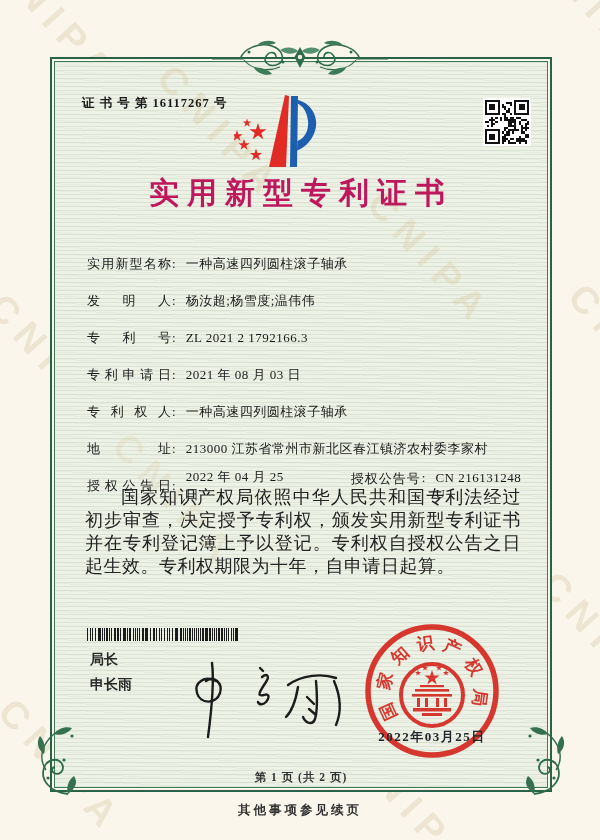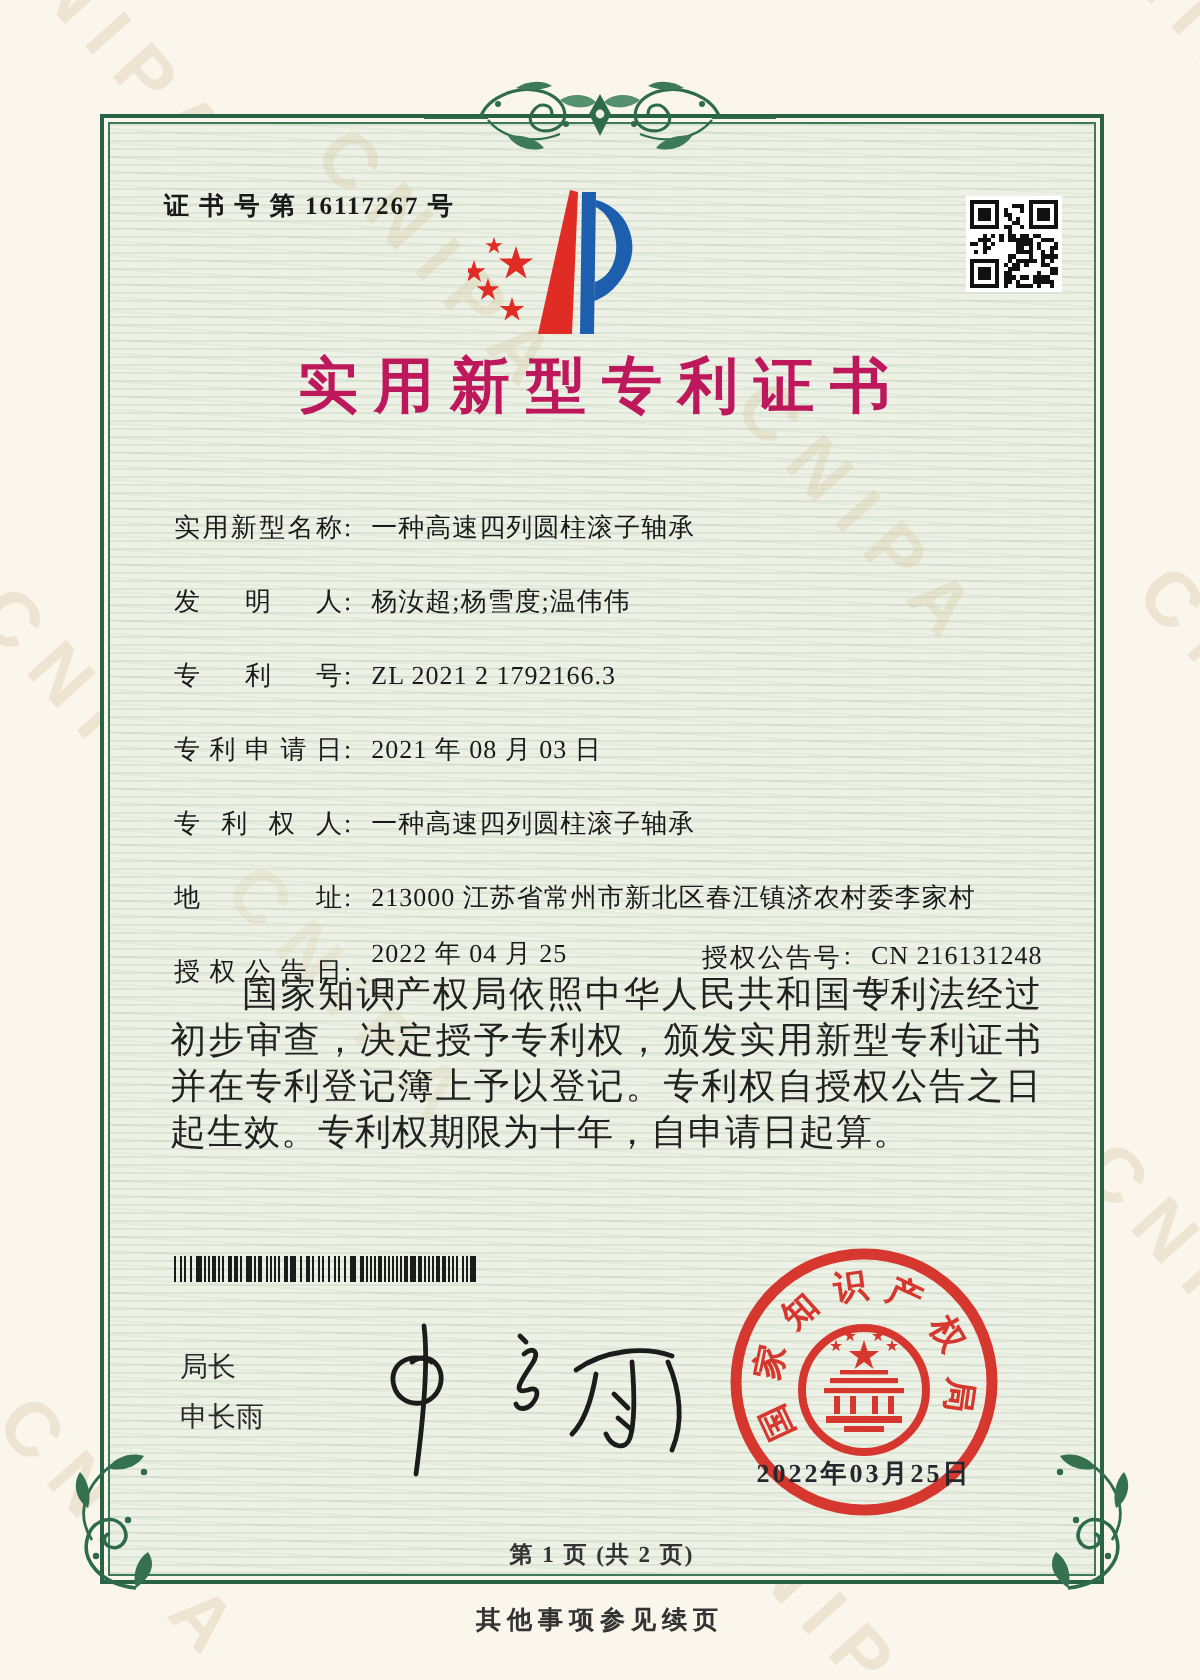--- a/index.html
+++ b/index.html
@@ -67,22 +67,22 @@
   .grant-group{ display:flex; margin-left:58px; }
   .grant-group .flabel{ width:auto; letter-spacing:1px; }
   .statements{
     position:absolute; left:33px; right:29px; top:427px;
     font-size:18px; font-weight:500; line-height:23px; letter-spacing:.5px;
     text-align:justify; color:#222;
   }
   .statements p{ text-indent:2em; }
   .barcode{ position:absolute; left:35px; top:569px; width:152px; height:13px; }
   .official{
-    position:absolute; left:38px; top:612px;
-    font-family:var(--sans); font-size:14px; font-weight:400;
+    position:absolute; left:38px; top:588px;
+    font-family:var(--sans); font-size:14px; font-weight:700;
     color:#2a2a2a; line-height:25px;
   }
   .signature{ position:absolute; left:118px; top:596px; }
   .seal{ position:absolute; left:310px; top:562px; opacity:.92; }
   .seal-date{
     position:absolute; left:300px; top:669px; width:160px; text-align:center;
     font-size:13px; font-weight:600; letter-spacing:1.5px; color:#26262e; z-index:6;
   }
   .page-info{
     position:absolute; left:0; right:0; top:711px; text-align:center;

